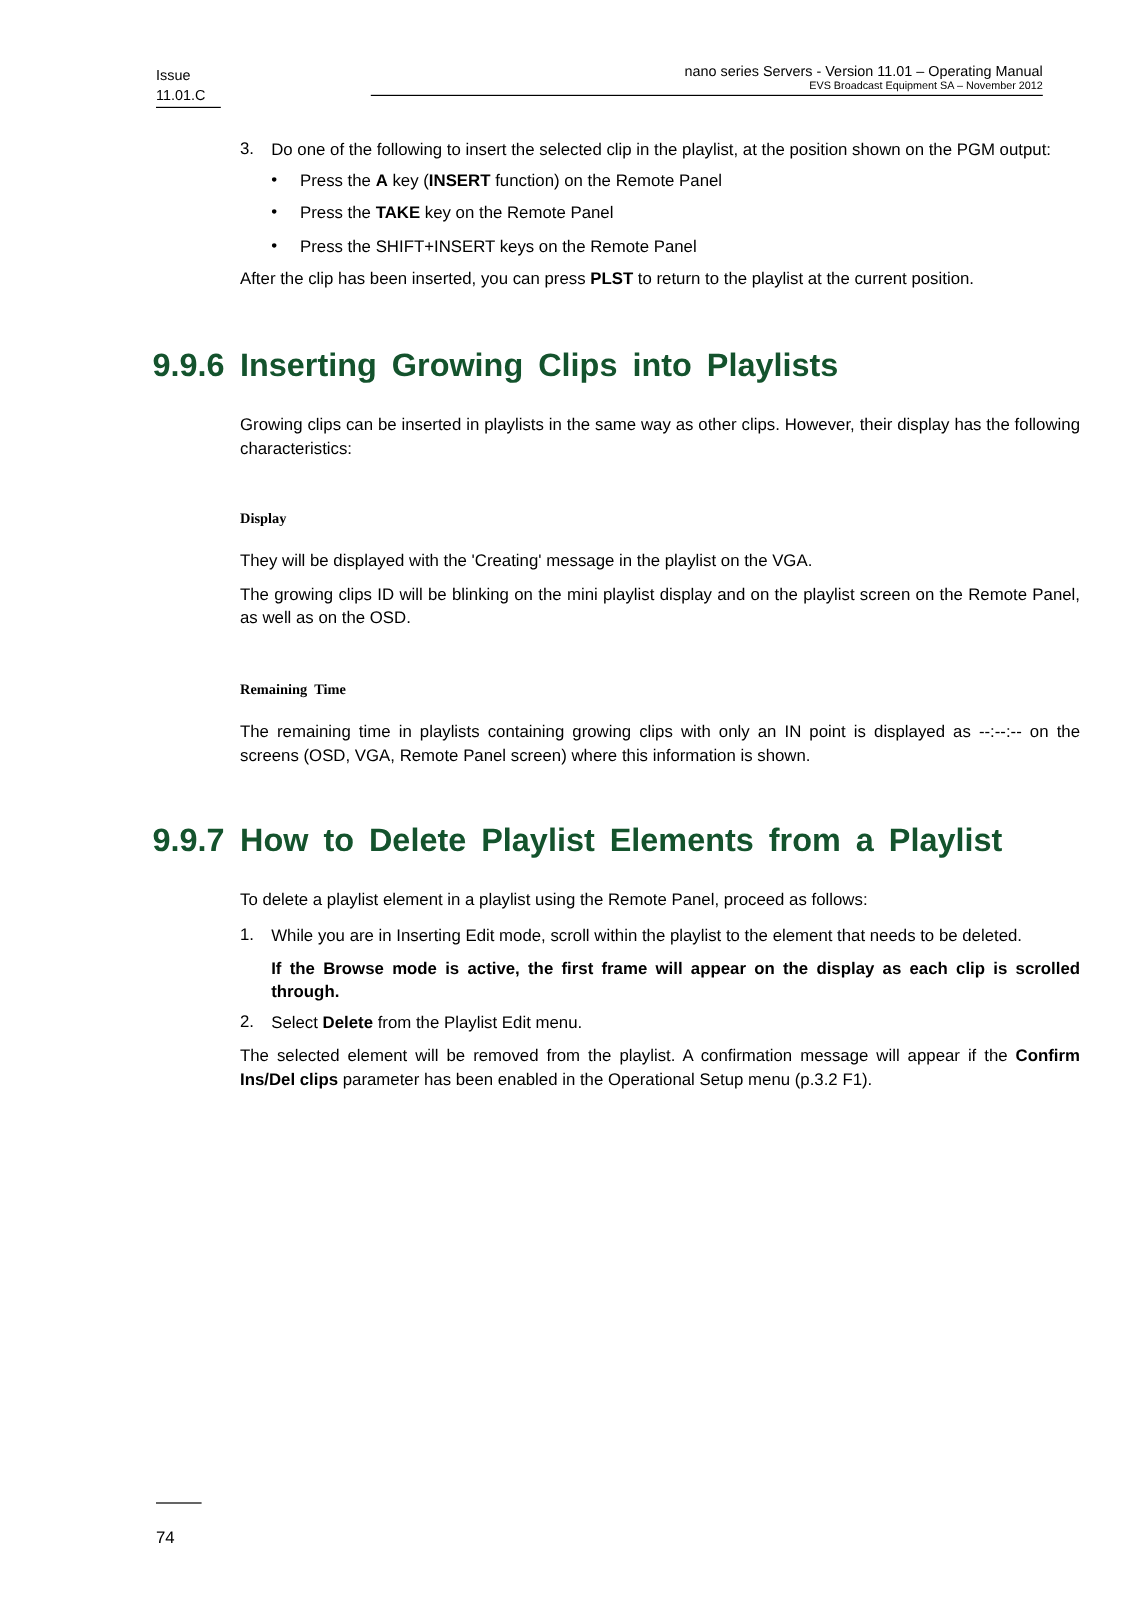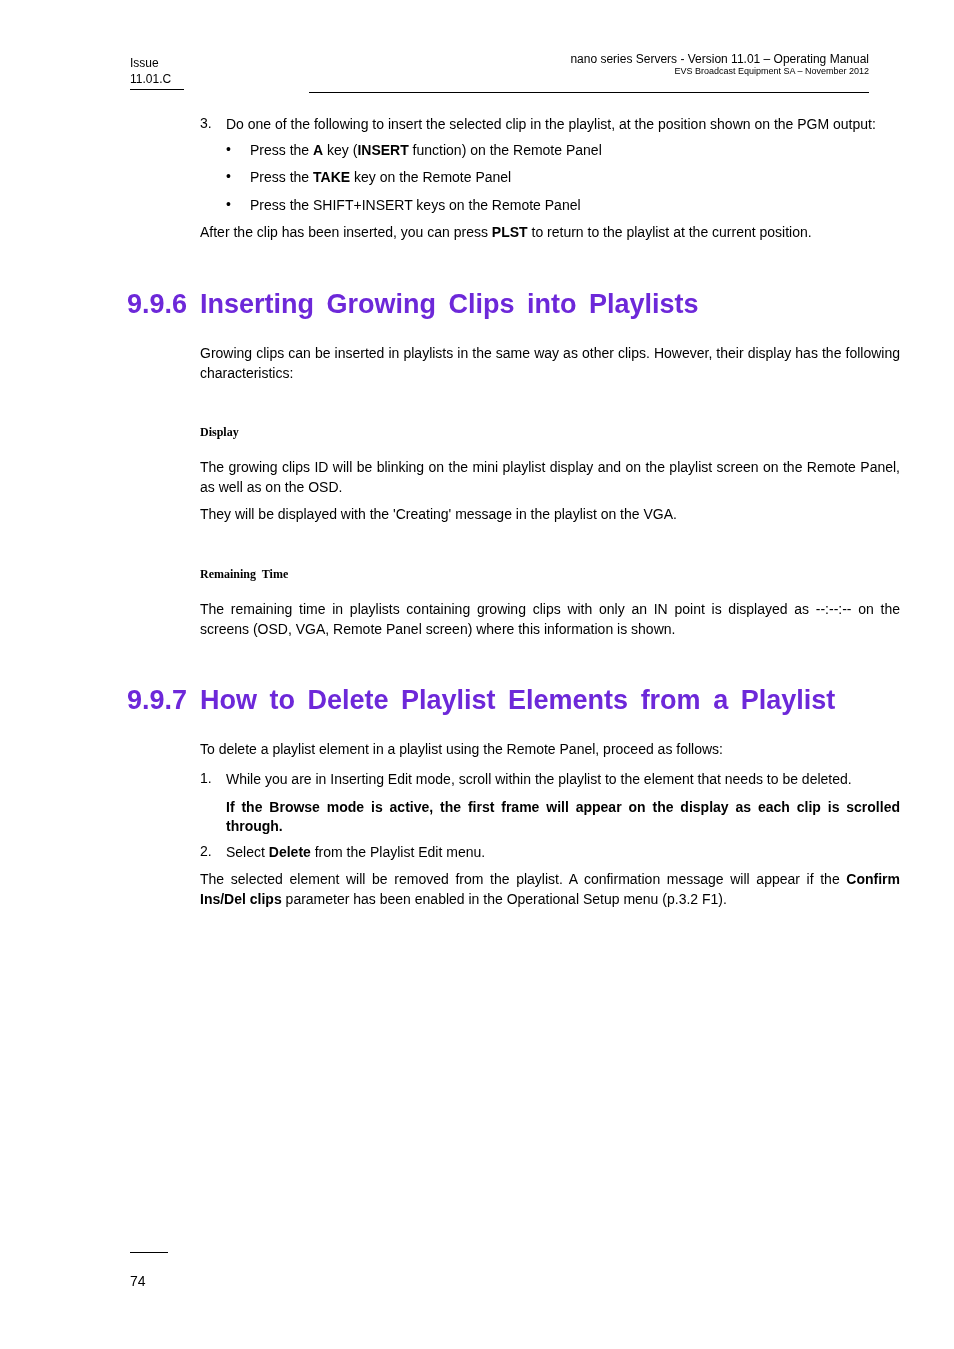--- a/index.html
+++ b/index.html
@@ -29,21 +29,21 @@
     border-bottom: 1px solid #000;
     padding-bottom: 2px;
     min-width: 54px;
   }
   .header-right {
     position: absolute;
     right: 85px;
     top: 52px;
     text-align: right;
     border-bottom: 1px solid #000;
-    padding-bottom: 16px;
+    padding-bottom: 3px;
     width: 560px;
   }
   .header-right .line1 {
     font-size: 12px;
   }
   .header-right .line2 {
     font-size: 9px;
   }
   .content {
     margin-top: 55px;
@@ -85,21 +85,21 @@
   }
   .para {
     font-size: 14px;
     line-height: 1.4;
     text-align: justify;
     margin-top: 8px;
   }
   .h2 {
     font-size: 27px;
     font-weight: bold;
-    color: #6d28d9;
+    color: #14532d;
     margin-top: 42px;
     margin-bottom: 20px;
     margin-left: -73px;
     display: flex;
     word-spacing: 5px;
     line-height: 1.45;
   }
   .h2 .num {
     width: 73px;
     flex-shrink: 0;
@@ -176,22 +176,22 @@
     </div>
 
     <div class="h2">
       <div class="num">9.9.6</div>
       <div>Inserting Growing Clips into Playlists</div>
     </div>
 
     <div class="para">Growing clips can be inserted in playlists in the same way as other clips. However, their display has the following characteristics:</div>
 
     <div class="h3">Display</div>
+    <div class="para">They will be displayed with the 'Creating' message in the playlist on the VGA.</div>
     <div class="para">The growing clips ID will be blinking on the mini playlist display and on the playlist screen on the Remote Panel, as well as on the OSD.</div>
-    <div class="para">They will be displayed with the 'Creating' message in the playlist on the VGA.</div>
 
     <div class="h3">Remaining Time</div>
     <div class="para">The remaining time in playlists containing growing clips with only an IN point is displayed as --:--:-- on the screens (OSD, VGA, Remote Panel screen) where this information is shown.</div>
 
     <div class="h2">
       <div class="num">9.9.7</div>
       <div>How to Delete Playlist Elements from a Playlist</div>
     </div>
 
     <div class="para">To delete a playlist element in a playlist using the Remote Panel, proceed as follows:</div>

